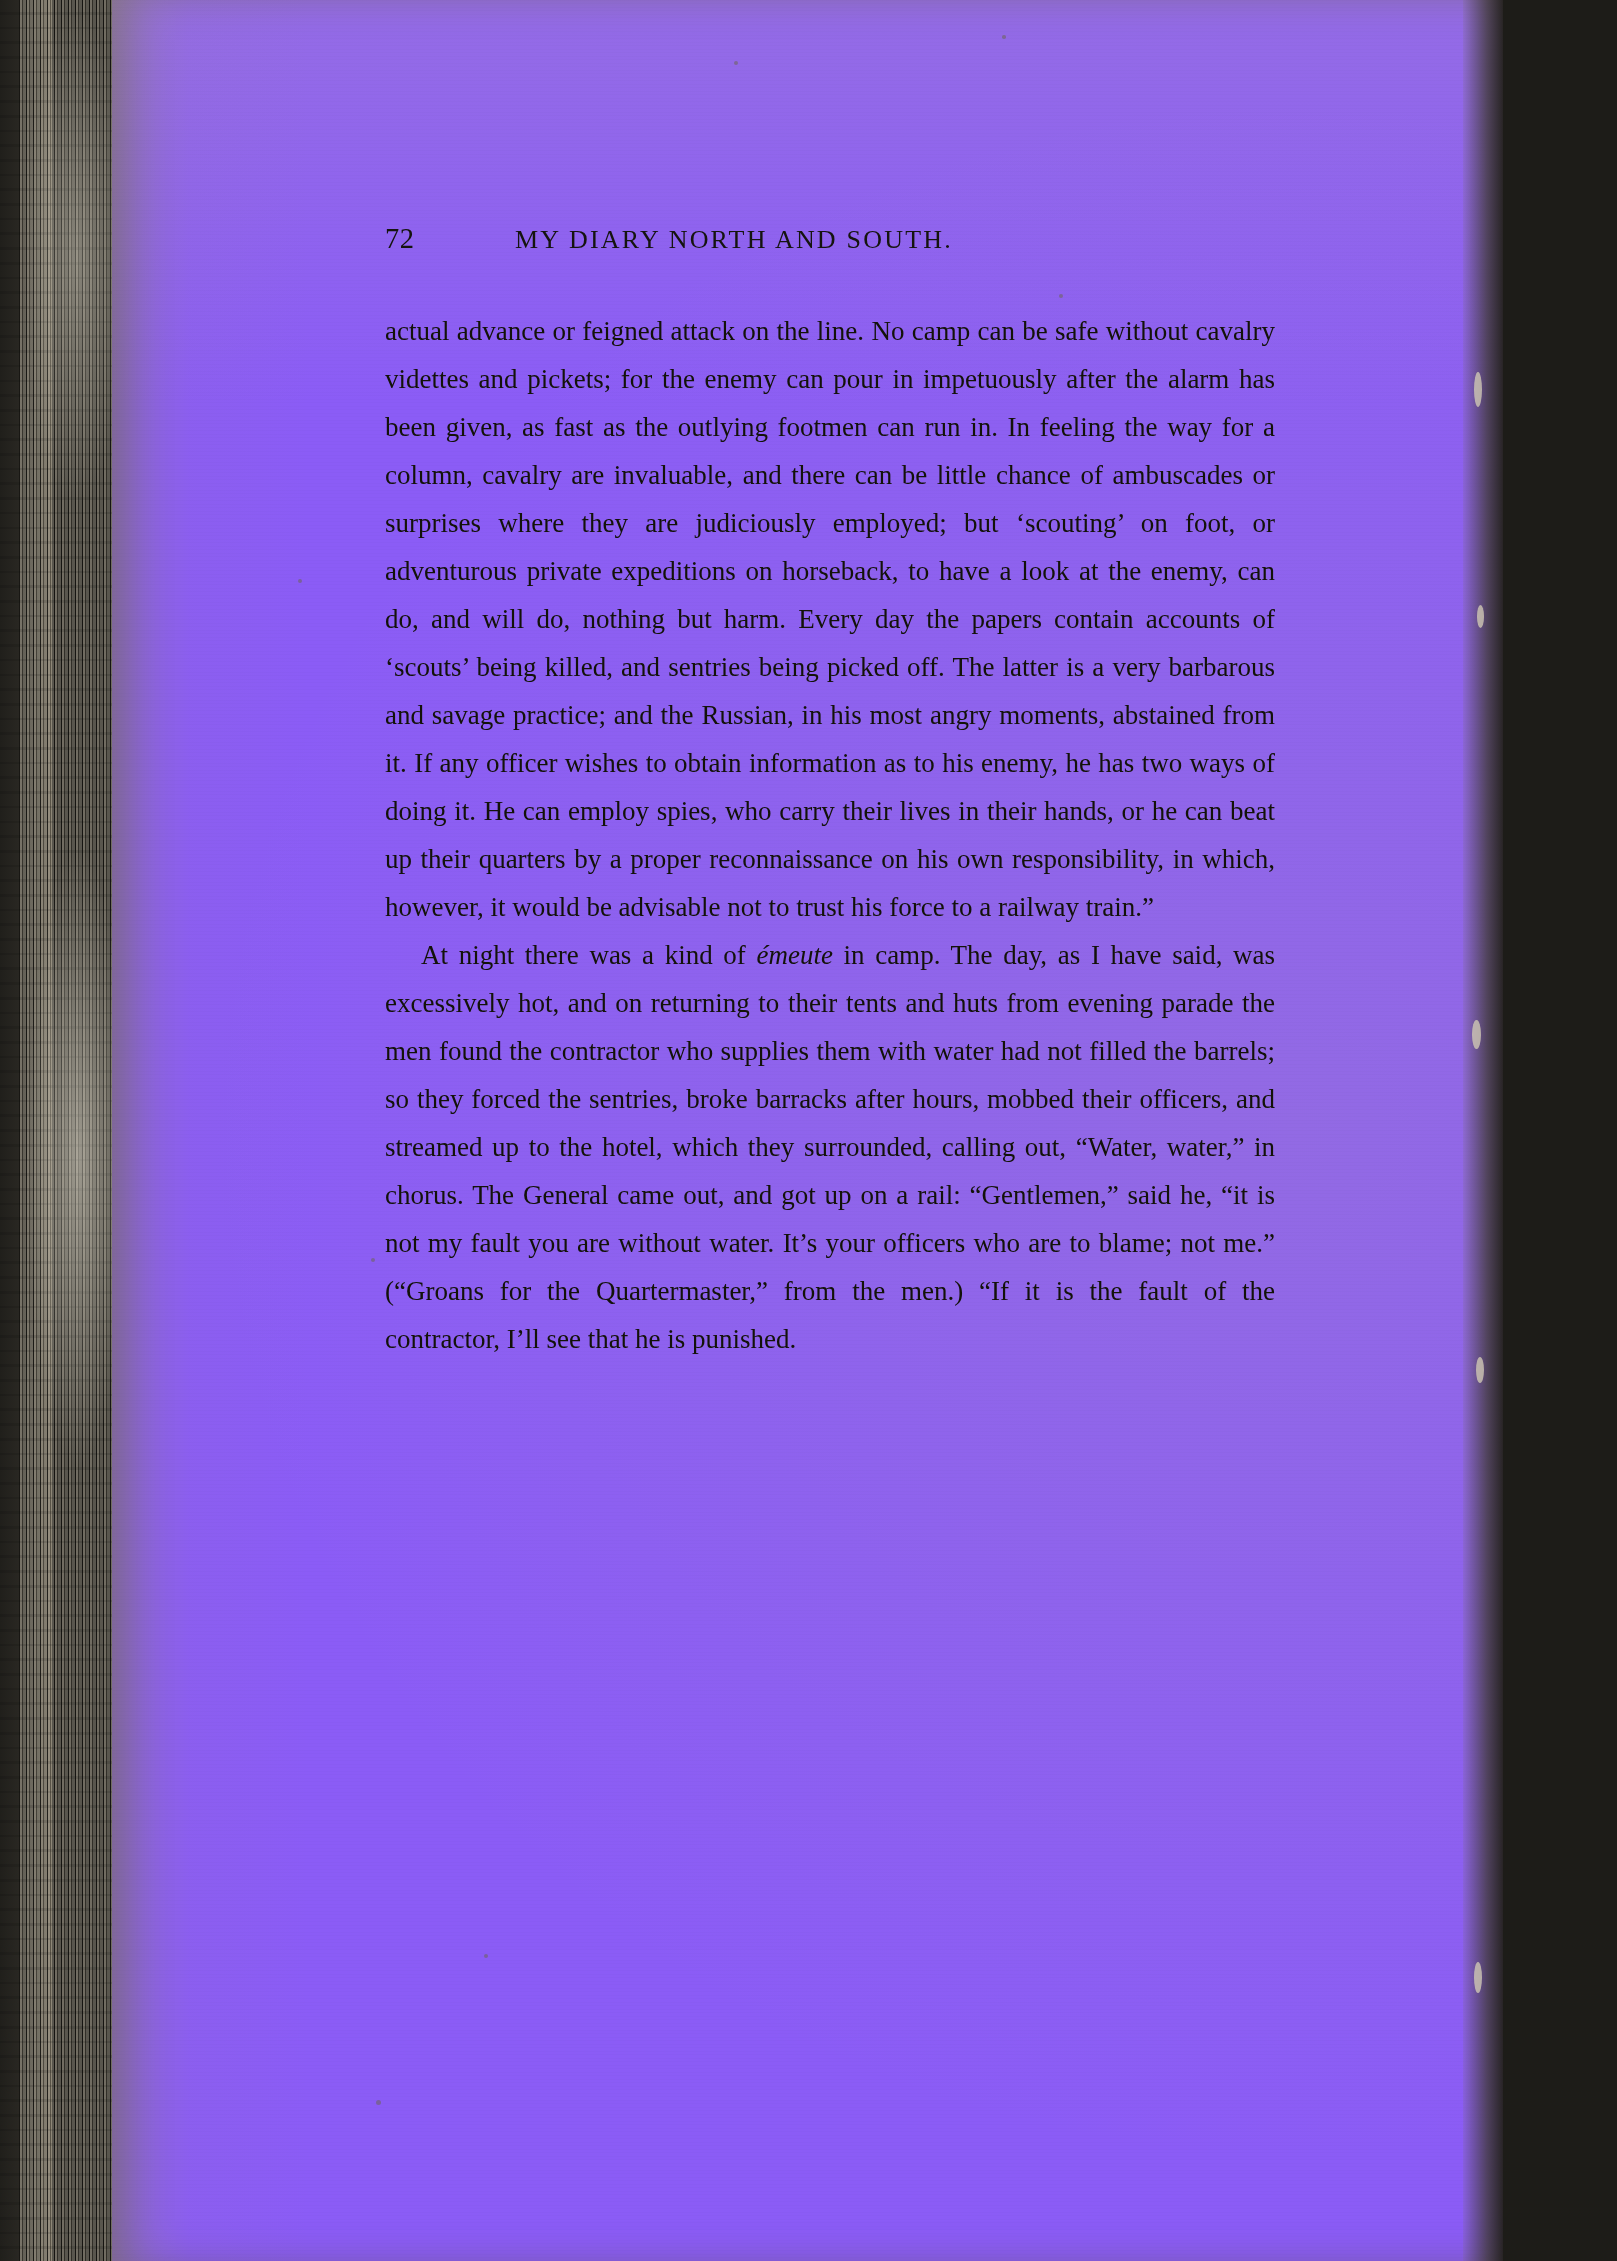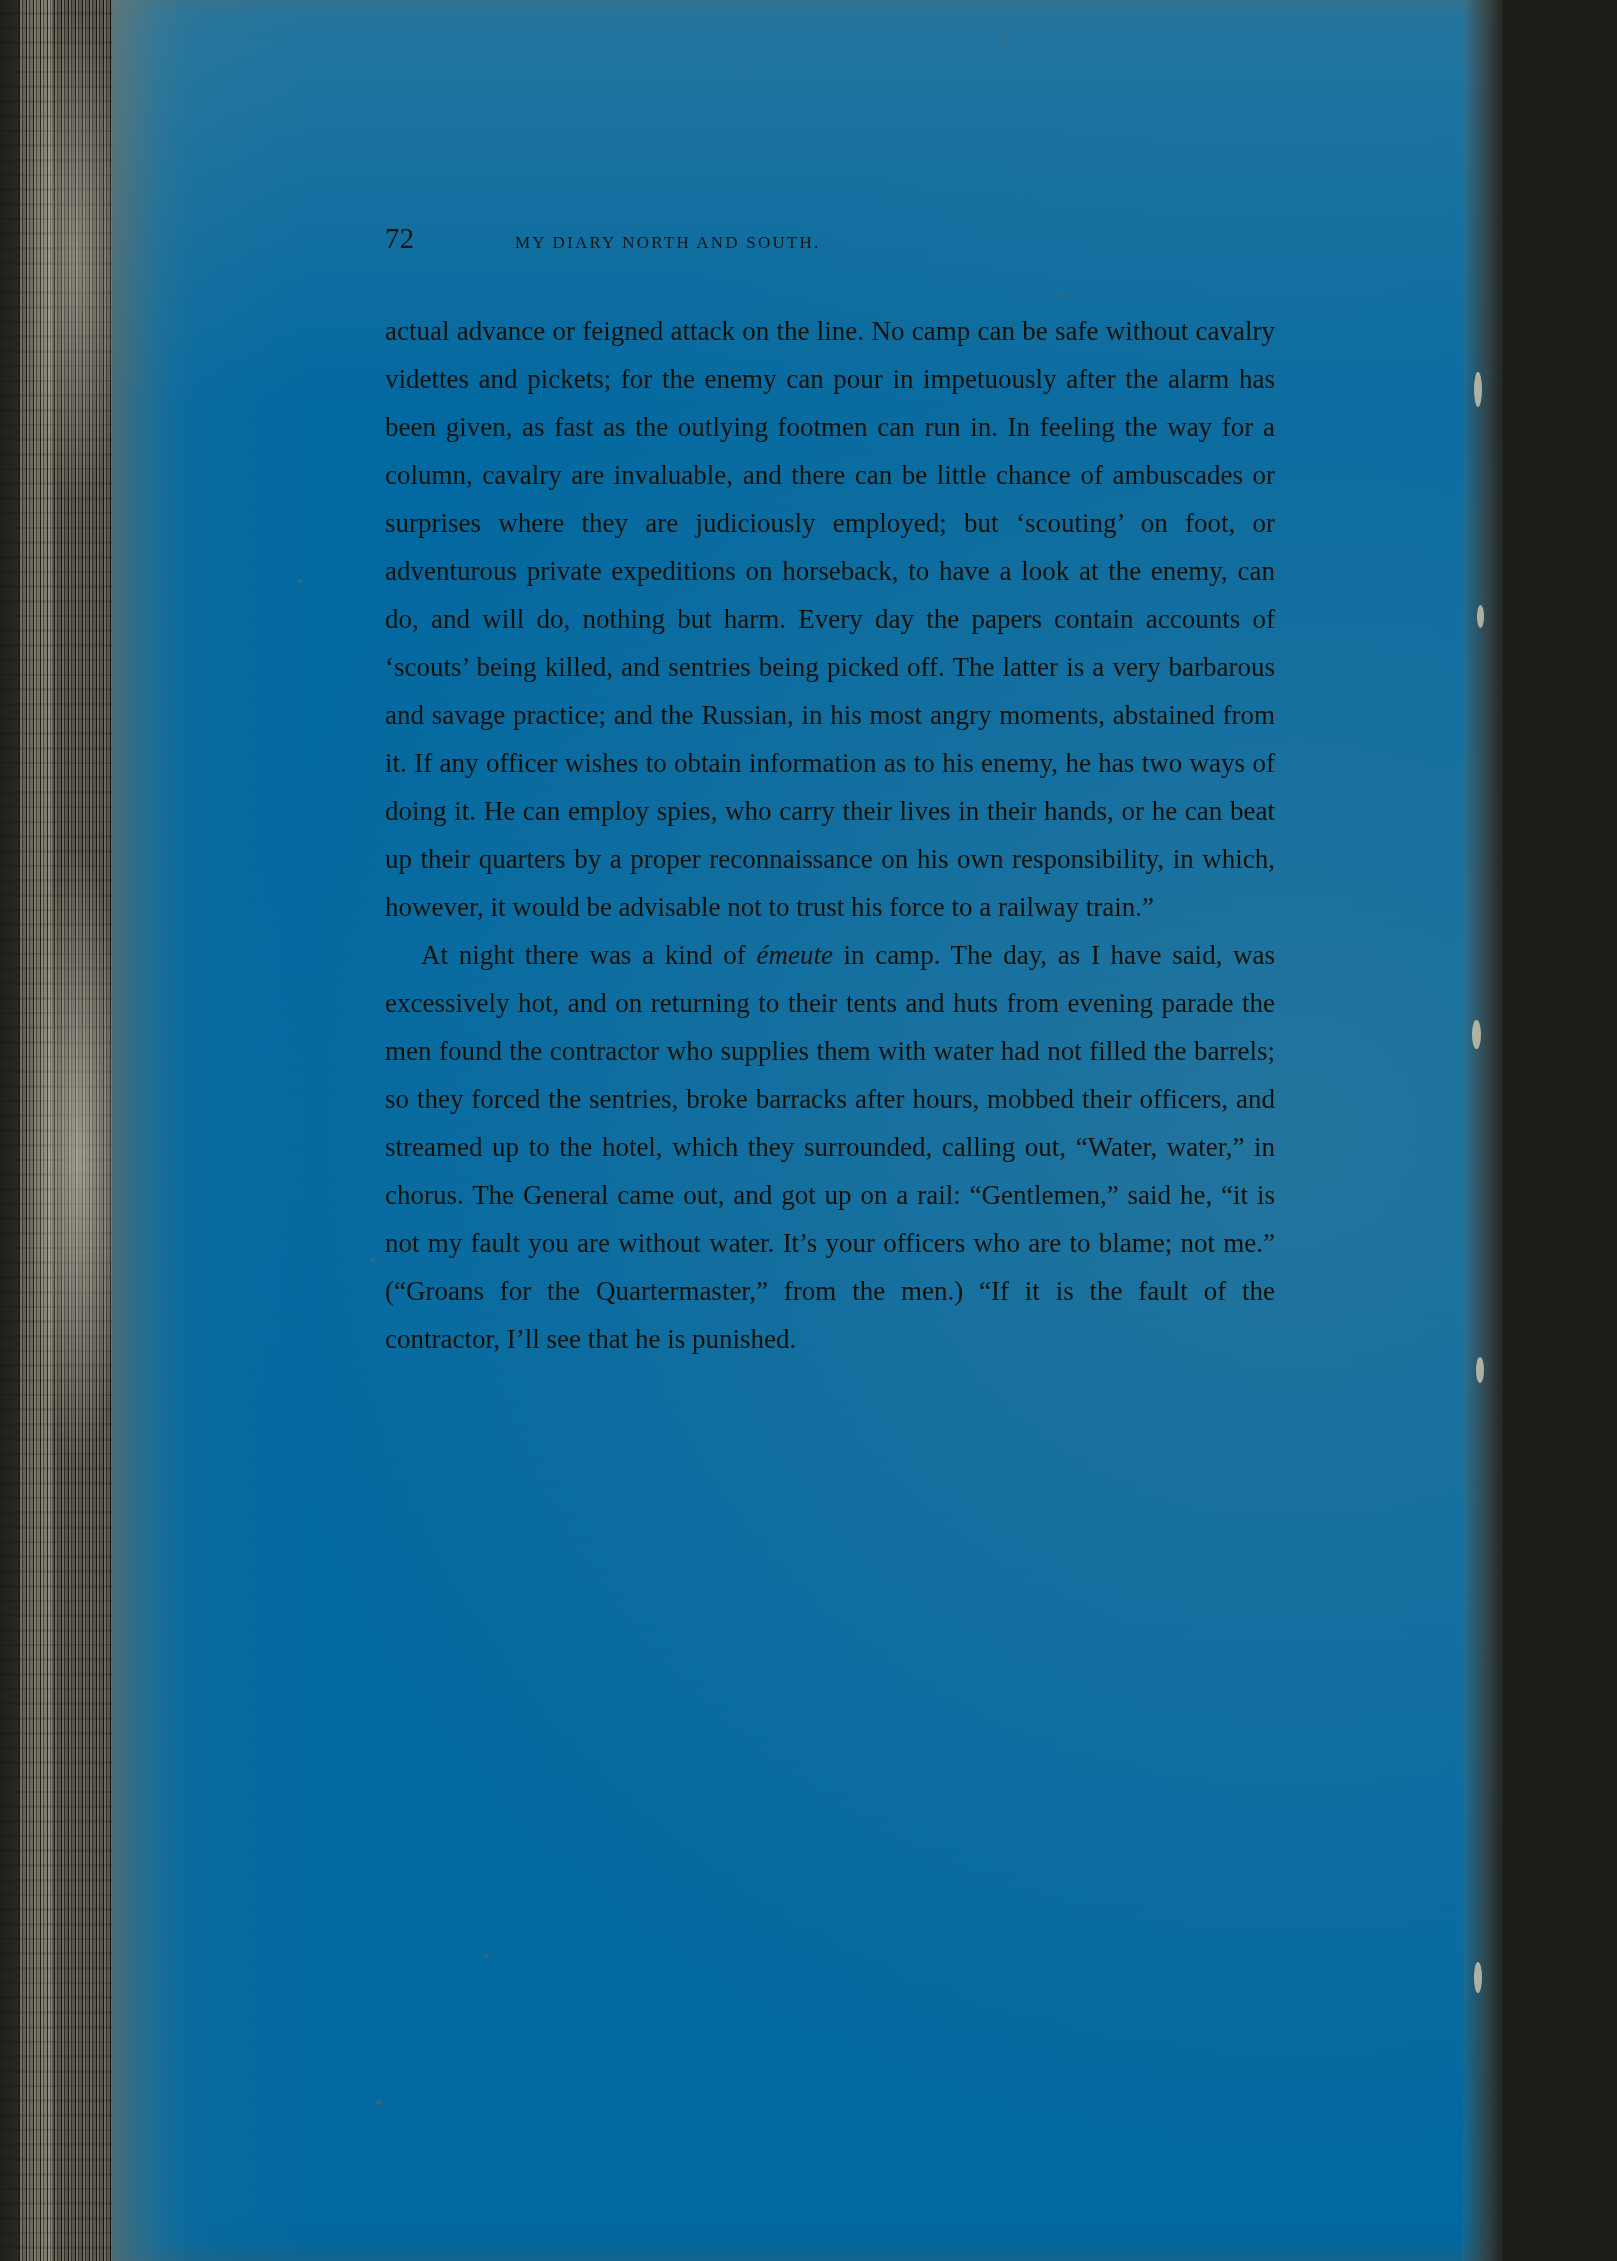--- a/index.html
+++ b/index.html
@@ -58,21 +58,21 @@
     left: 24px; top: 17.3px;
     width: 104px; height: 484px;
     background: radial-gradient(ellipse at 50% 50%, rgba(235,230,214,0.32) 0%, rgba(235,230,214,0.0) 72%);
   }
 
   
   .leaf {
     position: absolute;
     left: 112px; top: 0;
     width: 1391px; height: 2261px;
-    background: #0369a1;
+    background: #8b5cf6;
     box-shadow: inset 22.5px 0 40px -8.6px rgba(90,82,64,0.55);
   }
   .leaf-tone {
     position: absolute;
     inset: 0;
     background:
       linear-gradient(to right, rgba(150,140,115,0.30) 0px, rgba(150,140,115,0.05) 78px, rgba(255,255,255,0) 199px),
       linear-gradient(to bottom, rgba(190,180,155,0.18) 0%, rgba(255,255,255,0) 18%),
       radial-gradient(ellipse at 85% 50%, rgba(180,170,145,0.18) 0%, rgba(255,255,255,0) 65%);
     pointer-events: none;
@@ -116,21 +116,21 @@
     align-items: baseline;
     margin-bottom: 52px;
   }
   .folio {
     font-size: 28.5px;
     letter-spacing: 0.4px;
     color: #15140f;
     width: 130px;
   }
   .running-head {
-    font-size: 17px;
+    font-size: 26px;
     letter-spacing: 2.2px;
     color: #15140f;
     white-space: nowrap;
   }
   .para {
     font-size: 27px;
     line-height: 48px;
     color: #131209;
     text-align: justify;
     text-justify: inter-word;

